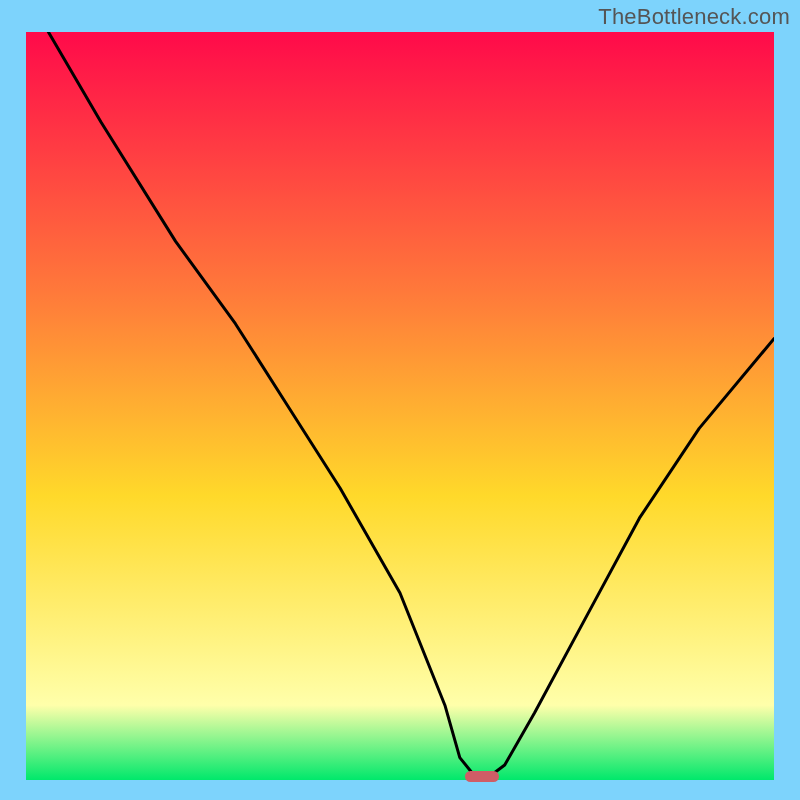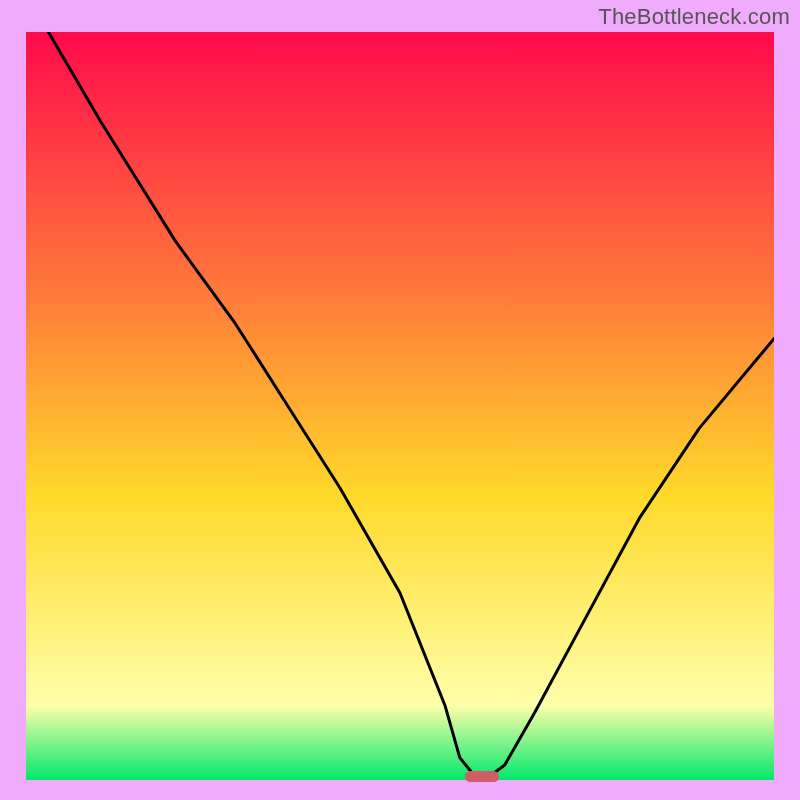--- a/index.html
+++ b/index.html
@@ -8,21 +8,21 @@
     width: 800px;
     height: 800px;
     background: #000;
     overflow: hidden;
     font-family: Arial, Helvetica, sans-serif;
   }
   .frame {
     position: relative;
     width: 800px;
     height: 800px;
-    background: #f0abfc;
+    background: #7dd3fc;
   }
   .watermark {
     position: absolute;
     top: 4px;
     right: 10px;
     color: #555;
     font-size: 22px;
     letter-spacing: 0.2px;
     font-weight: 500;
   }

